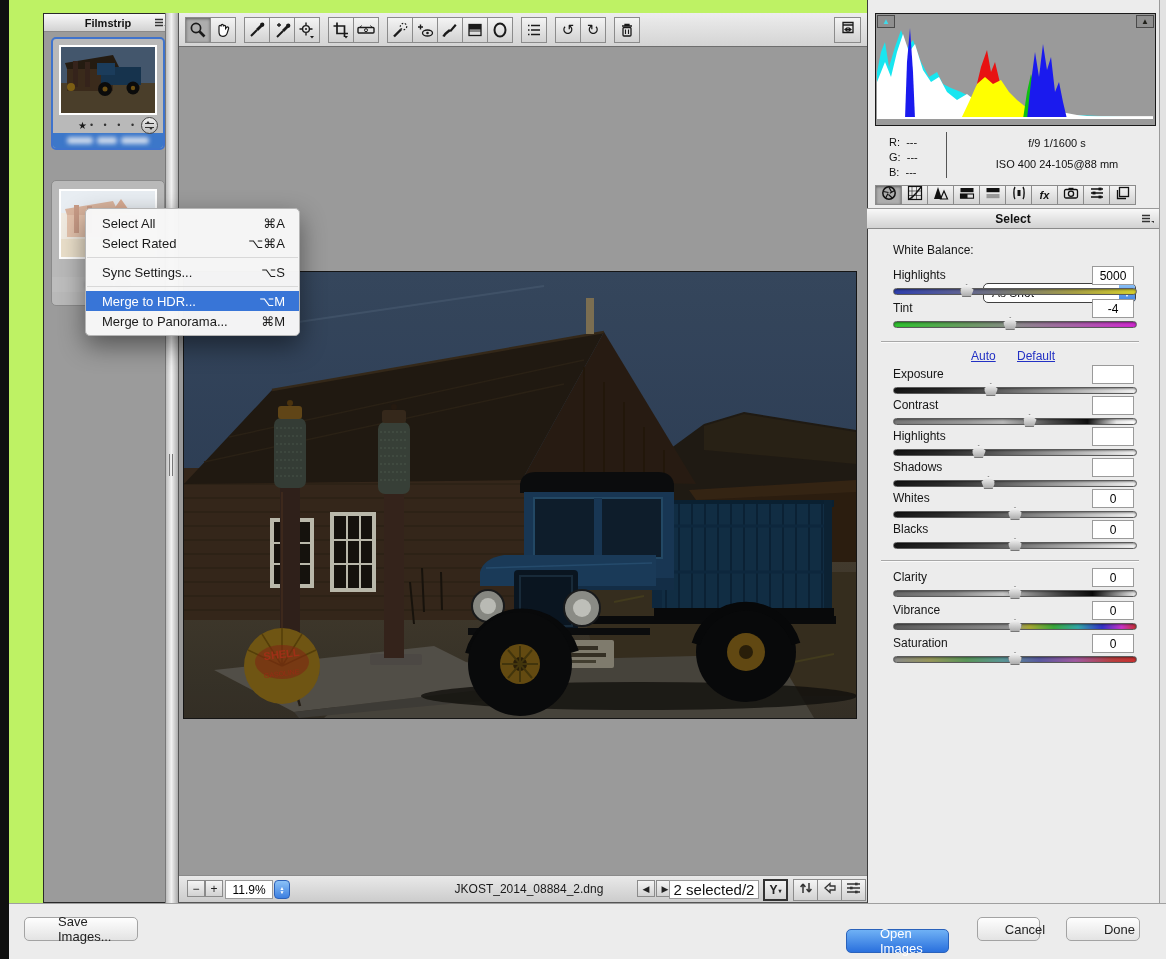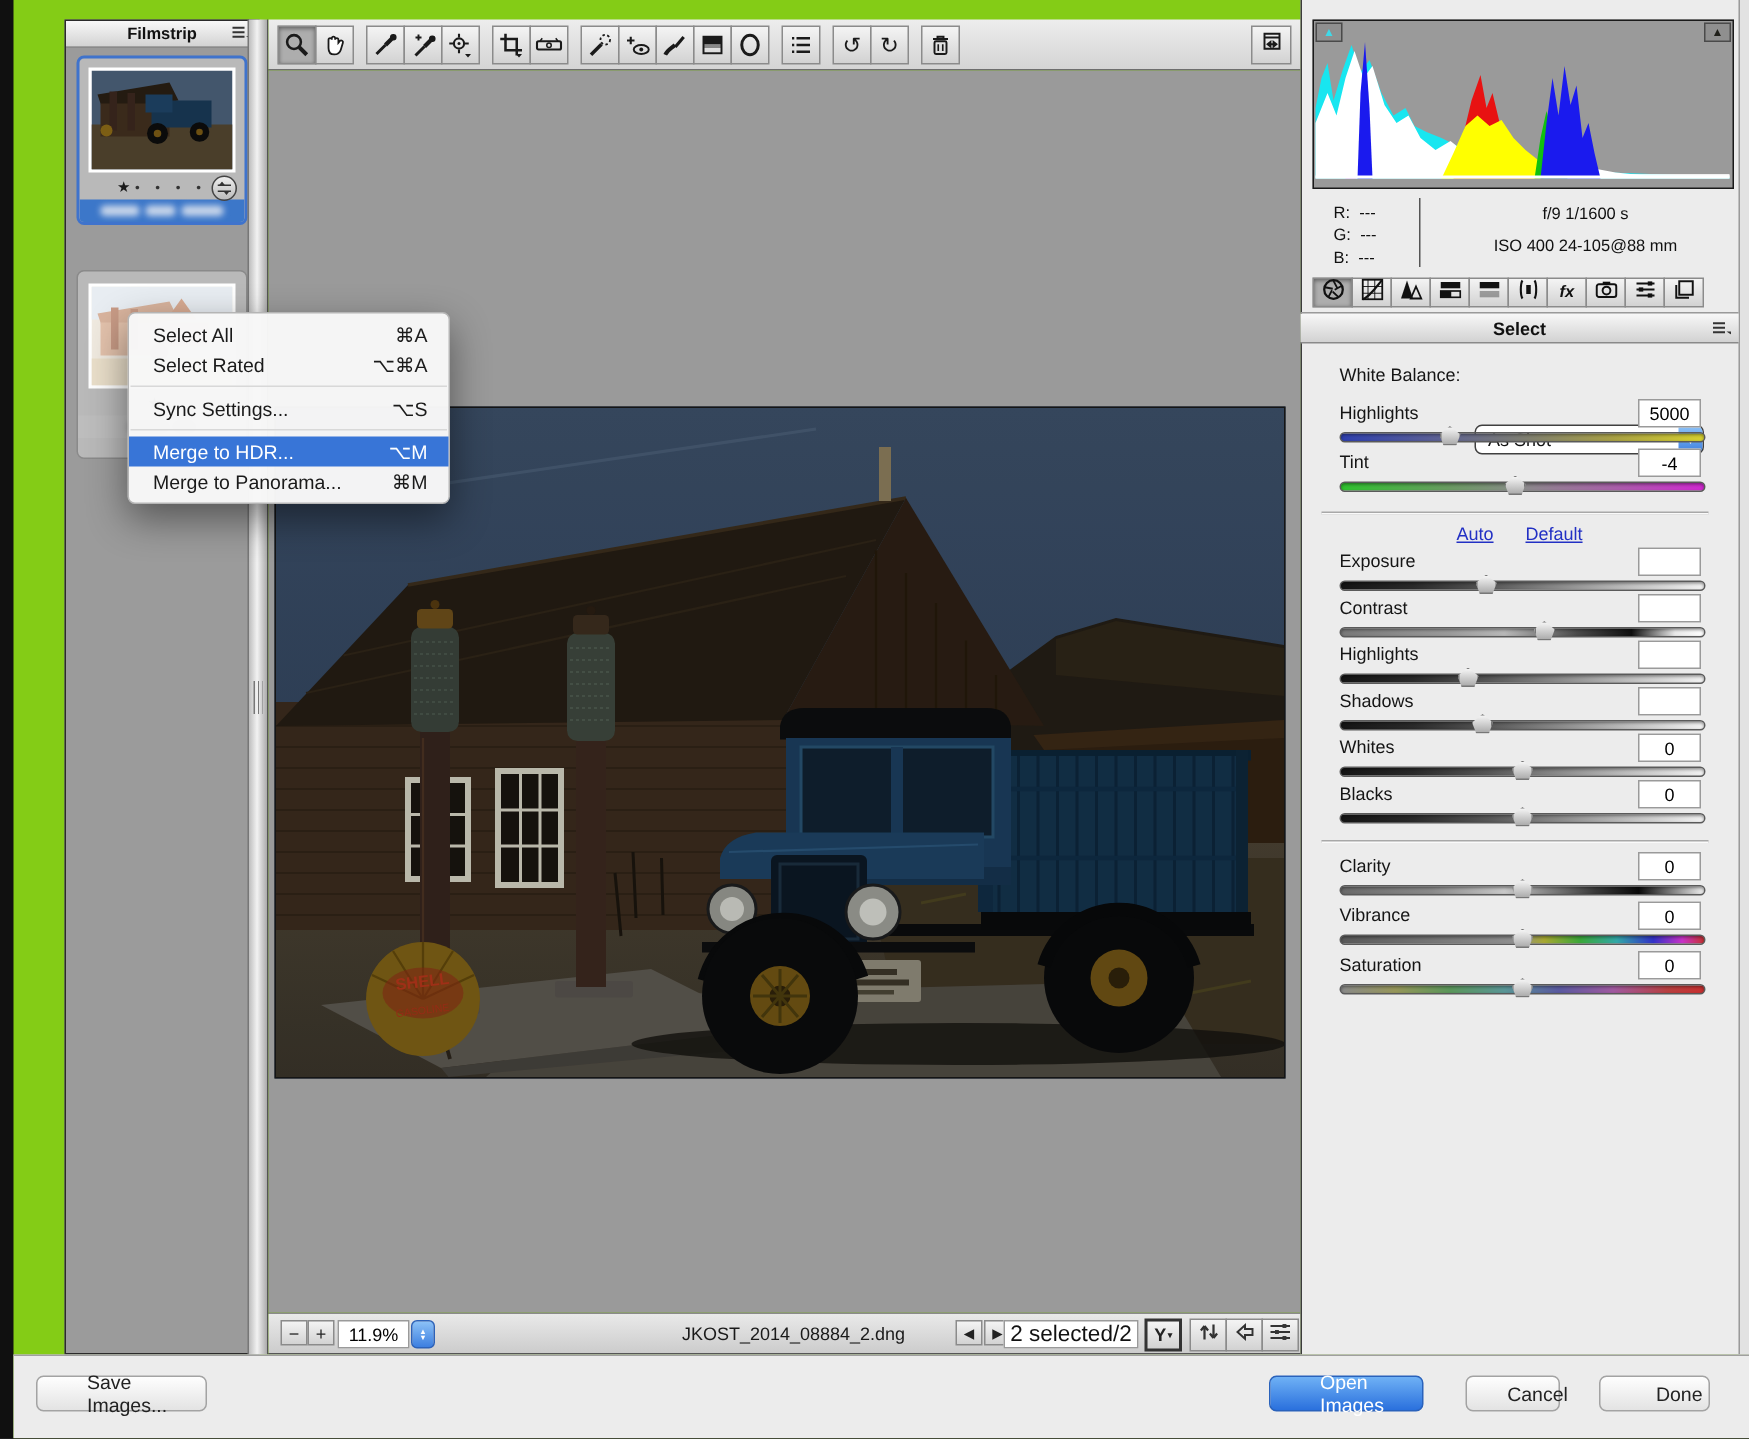--- a/index.html
+++ b/index.html
@@ -1,18 +1,18 @@
 <!DOCTYPE html>
 <html><head>
 <meta charset="utf-8">
 <style>
   html,body{margin:0;padding:0;background:#000;}
   #app{position:relative;width:1166px;height:959px;background:#101010;font-family:"Liberation Sans",sans-serif;overflow:hidden;-webkit-font-smoothing:antialiased;}
   .abs{position:absolute;}
-  #win{position:absolute;left:9px;top:0;width:1157px;height:959px;background:#84cc16;}
+  #win{position:absolute;left:9px;top:0;width:1157px;height:959px;background:#bef264;}
 
   
   .hdrbar{background:linear-gradient(#f8f8f8,#d2d2d2);border-top:1px solid #9a9a9a;border-bottom:1px solid #8a8a8a;display:flex;align-items:center;justify-content:center;font-size:11px;font-weight:bold;color:#111;position:relative;}
   .menu-glyph{position:absolute;right:5px;top:50%;transform:translateY(-50%);}
   .bevelbtn{background:linear-gradient(#f4f4f4,#d2d2d2);border:1px solid #8b8b8b;display:flex;align-items:center;justify-content:center;box-sizing:border-box;color:#222;}
   .bevelbtn.pressed{background:#adadad;box-shadow:inset 0 1px 3px rgba(0,0,0,.45);}
   .whitebox{background:#fff;border:1px solid #9a9a9a;box-sizing:border-box;}
 
   
   #filmstrip{left:34px;top:13px;width:130px;height:890px;background:#9b9b9b;border:1px solid #2a2a2a;box-sizing:border-box;}
@@ -99,21 +99,21 @@
   #ctxmenu{left:76px;top:208px;width:213px;background:rgba(247,247,247,.98);border:1px solid #b5b5b5;border-radius:5px;box-shadow:0 10px 26px rgba(0,0,0,.45);padding:4px 0;z-index:50;}
   .mitem{height:20px;display:flex;align-items:center;padding:0 14px 0 16px;font-size:13px;color:#1a1a1a;}
   .mitem .sc{margin-left:auto;color:#1a1a1a;}
   .mitem.hl{background:#3875d7;color:#fff;}
   .mitem.hl .sc{color:#fff;}
   .msep{height:1px;background:#d8d8d8;margin:4px 1px;}
 
   
   #footer{left:0px;top:903px;width:1166px;height:56px;background:#ececec;border-top:1px solid #9f9f9f;box-sizing:border-box;}
   .pushbtn{position:absolute;height:24px;border:1px solid #a3a3a3;border-radius:5px;background:linear-gradient(#fefefe,#e3e3e3);font-size:13px;color:#222;display:flex;align-items:center;justify-content:center;box-sizing:border-box;padding-left:33px;}
-  #open-btn{background:linear-gradient(#6fb1f5,#2a70dd);border-color:#2a62bb;color:#fff;}
+  #open-btn{background:linear-gradient(#6fb1f5,#2a70dd);border-color:#2a62bb;color:#fff;margin-top:12px;}
 </style>
 </head>
 <body>
 
 <div id="app">
 <div id="win">
 
   <div id="filmstrip" class="abs">
     <div class="hdrbar">
       <span>Filmstrip</span>

